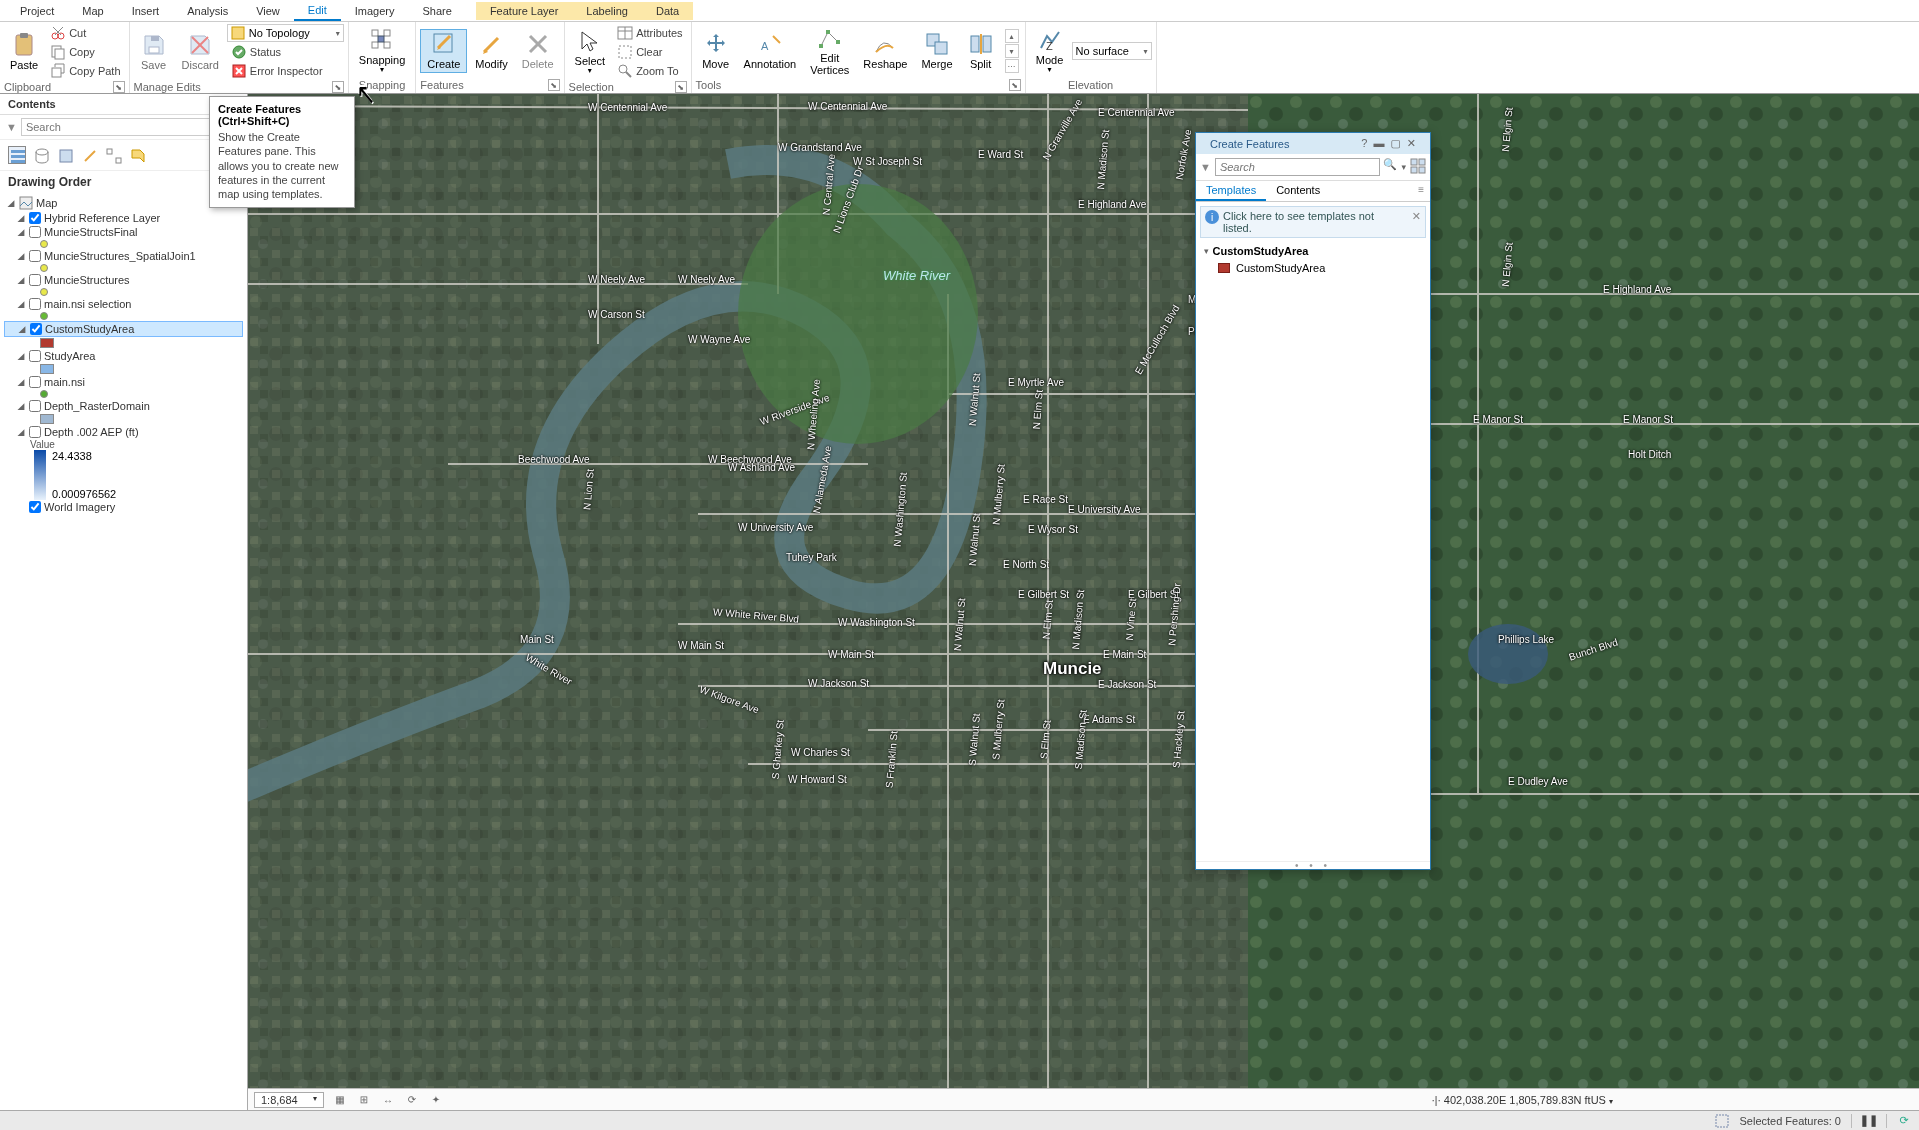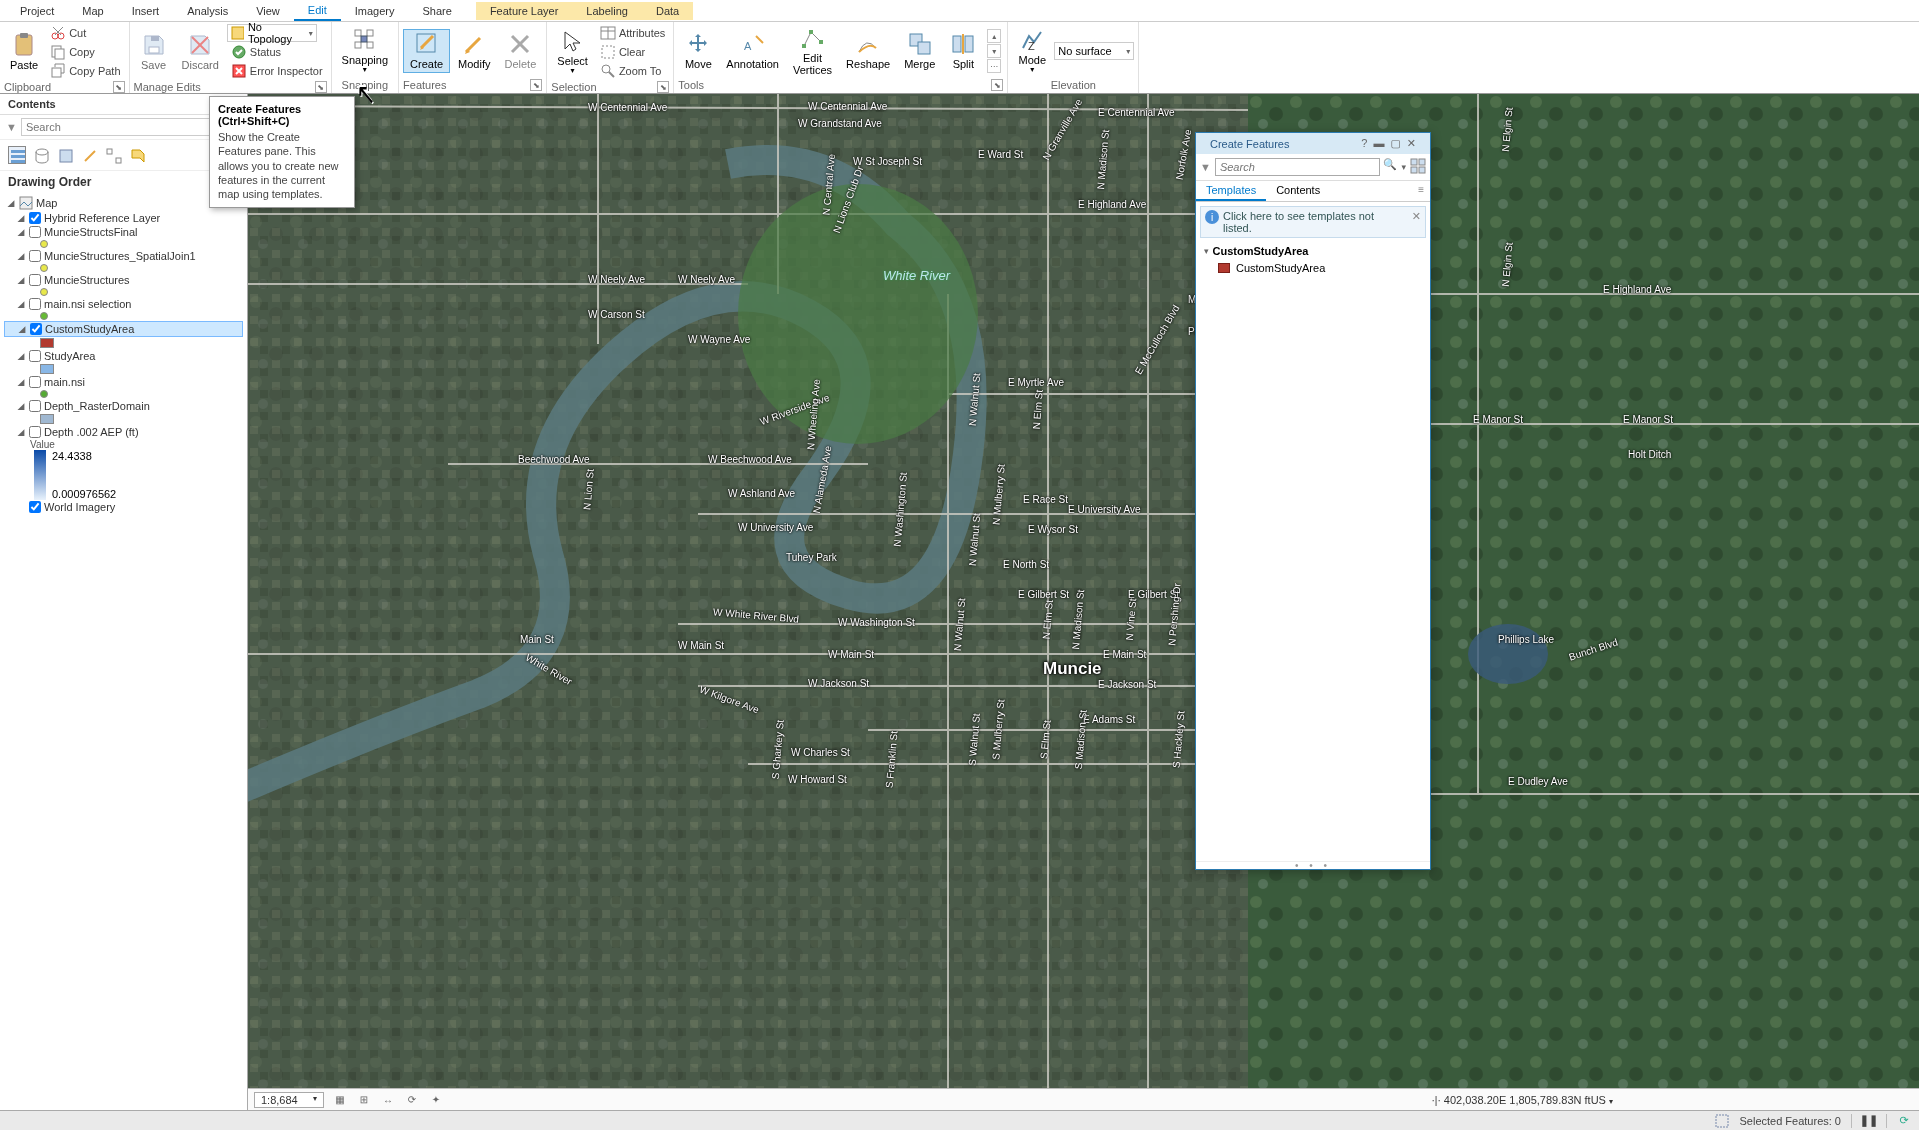--- a/index.html
+++ b/index.html
@@ -172,21 +172,21 @@
         </div>
       <div class="big-btn" style="opacity:.6">
           <svg class="icn">
             <path d="M3 3h14l4 4v14H3z" fill="#cde" stroke="#78a"></path>
             <line x1="4" y1="4" x2="20" y2="20" stroke="#d33" stroke-width="2"></line>
             <line x1="20" y1="4" x2="4" y2="20" stroke="#d33" stroke-width="2"></line>
           </svg>
           <span>Discard</span>
         </div>
       <div class="small-row">
-        <div class="combo" style="width:90px">
+        <div class="combo" style="width:117px">
             <svg class="ic16" width="14" height="14">
               <rect x="1" y="1" width="12" height="12" fill="#f7d87a" stroke="#c90"></rect>
             </svg>
             <span>No Topology</span>
             <span class="arrow">▾</span>
           </div>
         <div class="small-btn">
             <svg class="ic16">
               <circle cx="8" cy="8" r="6" fill="#6a6" stroke="#383"></circle>
               <path d="M5 8l2 2 4-4" fill="none" stroke="#fff" stroke-width="2"></path>
@@ -576,40 +576,40 @@
       </g>
 
       <ellipse cx="610" cy="220" rx="120" ry="130" fill="#4a7a45" opacity="0.7"></ellipse>
       <ellipse cx="1260" cy="560" rx="40" ry="30" fill="#3a5a7a" opacity="0.8"></ellipse>
     </svg>
 
     <div id="streets-host">
         <div class="street-label" style="left: 340px; top: 8px;">W Centennial Ave</div>
         <div class="street-label" style="left: 560px; top: 7px;">W Centennial Ave</div>
         <div class="street-label" style="left: 850px; top: 13px;">E Centennial Ave</div>
-        <div class="street-label" style="left: 530px; top: 24px; padding-left: 20px;">W Grandstand Ave</div>
+        <div class="street-label" style="left: 530px; top: 48px;">W Grandstand Ave</div>
         <div class="street-label" style="left: 605px; top: 62px;">W St Joseph St</div>
         <div class="street-label" style="left: 780px; top: 30px; transform: rotate(-60deg);">N Granville Ave</div>
         <div class="street-label" style="left: 730px; top: 55px;">E Ward St</div>
         <div class="street-label" style="left: 825px; top: 60px; transform: rotate(-85deg);">N Madison St</div>
         <div class="street-label" style="left: 910px; top: 55px; transform: rotate(-80deg);">Norfolk Ave</div>
         <div class="street-label" style="left: 830px; top: 105px;">E Highland Ave</div>
         <div class="street-label" style="left: 870px; top: 240px; transform: rotate(-60deg);">E McCulloch Blvd</div>
         <div class="street-label" style="left: 940px; top: 200px;">McCulloch Pk</div>
         <div class="street-label" style="left: 940px; top: 232px;">Park Rd</div>
         <div class="street-label" style="left: 340px; top: 180px;">W Neely Ave</div>
         <div class="street-label" style="left: 430px; top: 180px;">W Neely Ave</div>
         <div class="street-label" style="left: 340px; top: 215px;">W Carson St</div>
         <div class="street-label" style="left: 440px; top: 240px;">W Wayne Ave</div>
         <div class="street-label" style="left: 510px; top: 310px; transform: rotate(-20deg);">W Riverside Ave</div>
         <div class="street-label" style="left: 530px; top: 315px; transform: rotate(-85deg);">N Wheeling Ave</div>
         <div class="street-label" style="left: 270px; top: 360px;">Beechwood Ave</div>
         <div class="street-label" style="left: 460px; top: 360px;">W Beechwood Ave</div>
         <div class="street-label" style="left: 540px; top: 380px; transform: rotate(-80deg);">N Alameda Ave</div>
-        <div class="street-label" style="left: 480px; top: 394px; text-align: right;">W Ashland Ave</div>
+        <div class="street-label" style="left: 480px; top: 368px; text-align: right;">W Ashland Ave</div>
         <div class="street-label" style="left: 320px; top: 390px; transform: rotate(-85deg);">N Lion St</div>
         <div class="street-label" style="left: 490px; top: 428px;">W University Ave</div>
         <div class="street-label" style="left: 538px; top: 458px;">Tuhey Park</div>
         <div class="street-label" style="left: 550px; top: 85px; transform: rotate(-85deg);">N Central Ave</div>
         <div class="street-label" style="left: 565px; top: 100px; transform: rotate(-70deg);">N Lions Club Dr</div>
         <div class="street-label" style="left: 615px; top: 410px; transform: rotate(-85deg);">N Washington St</div>
         <div class="street-label" style="left: 700px; top: 300px; transform: rotate(-85deg);">N Walnut St</div>
         <div class="street-label" style="left: 700px; top: 440px; transform: rotate(-85deg);">N Walnut St</div>
         <div class="street-label" style="left: 720px; top: 395px; transform: rotate(-85deg);">N Mulberry St</div>
         <div class="street-label" style="left: 770px; top: 310px; transform: rotate(-86deg);">N Elm St</div>

